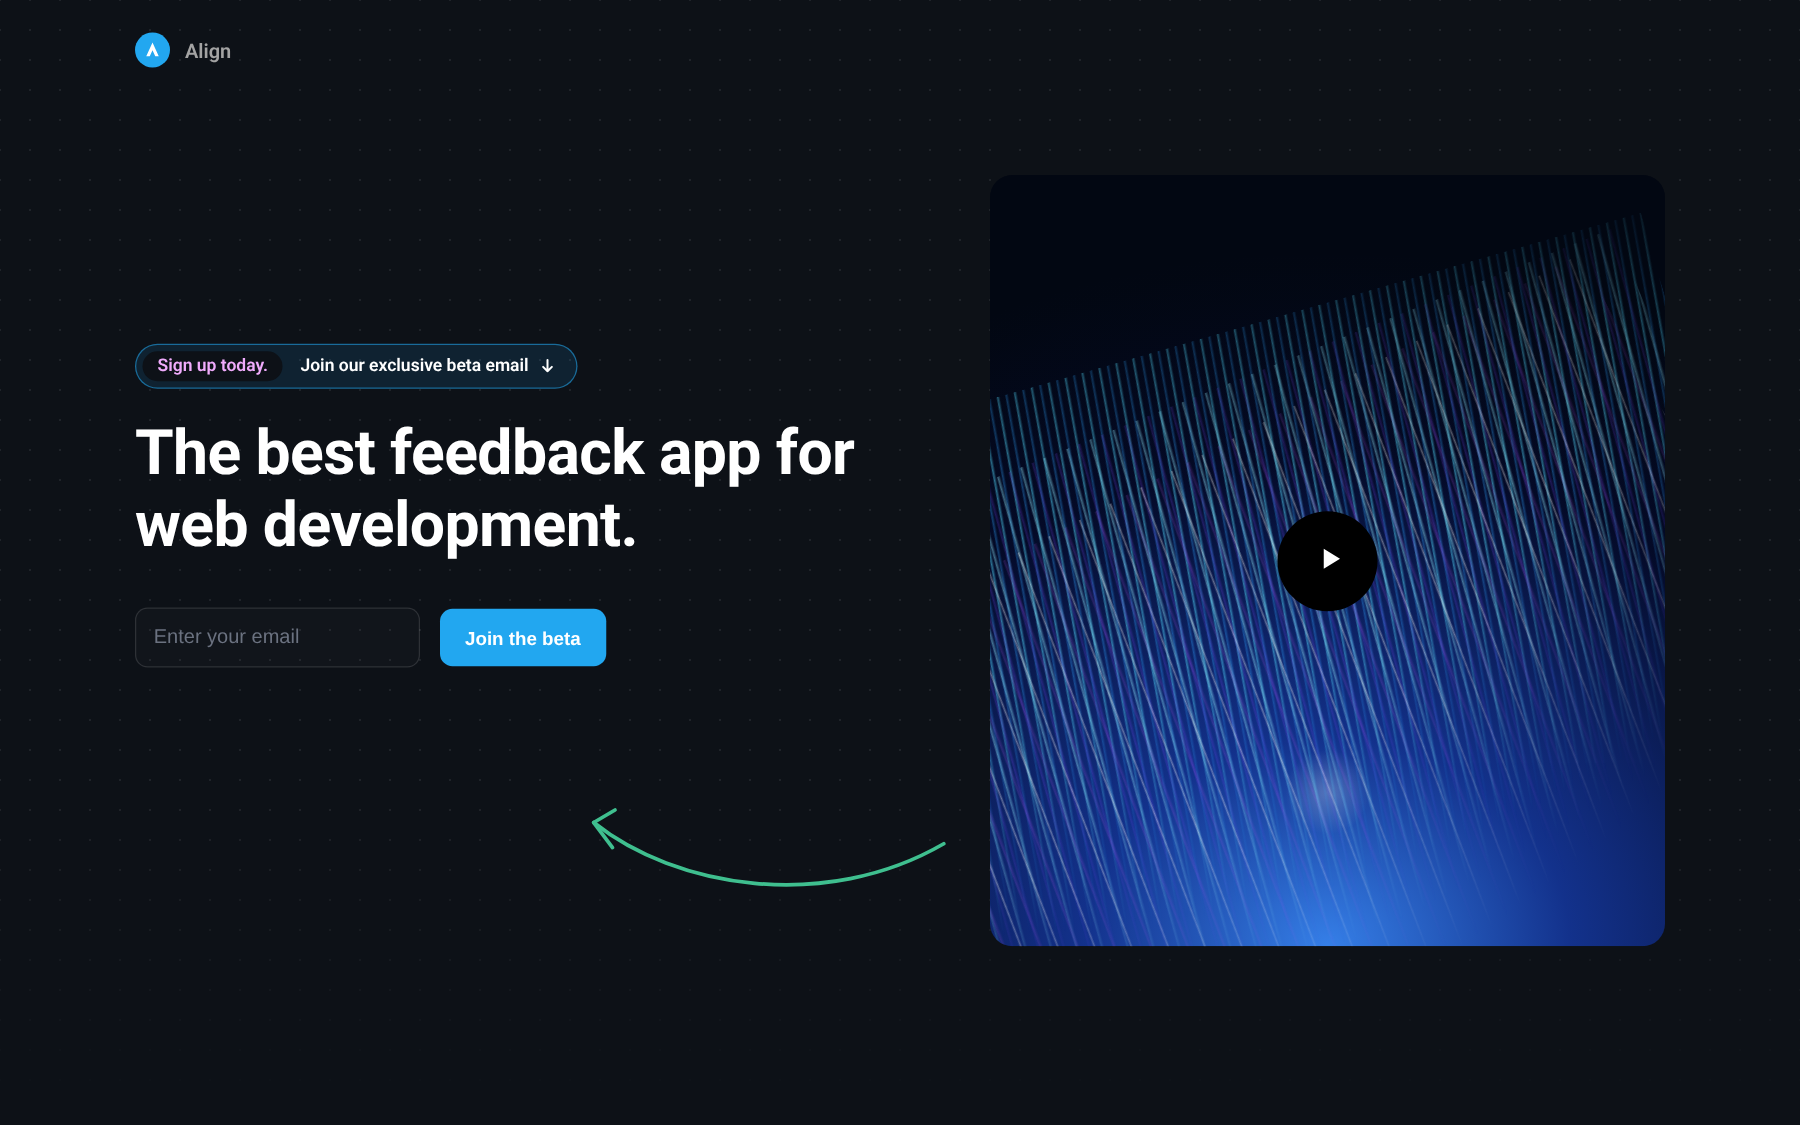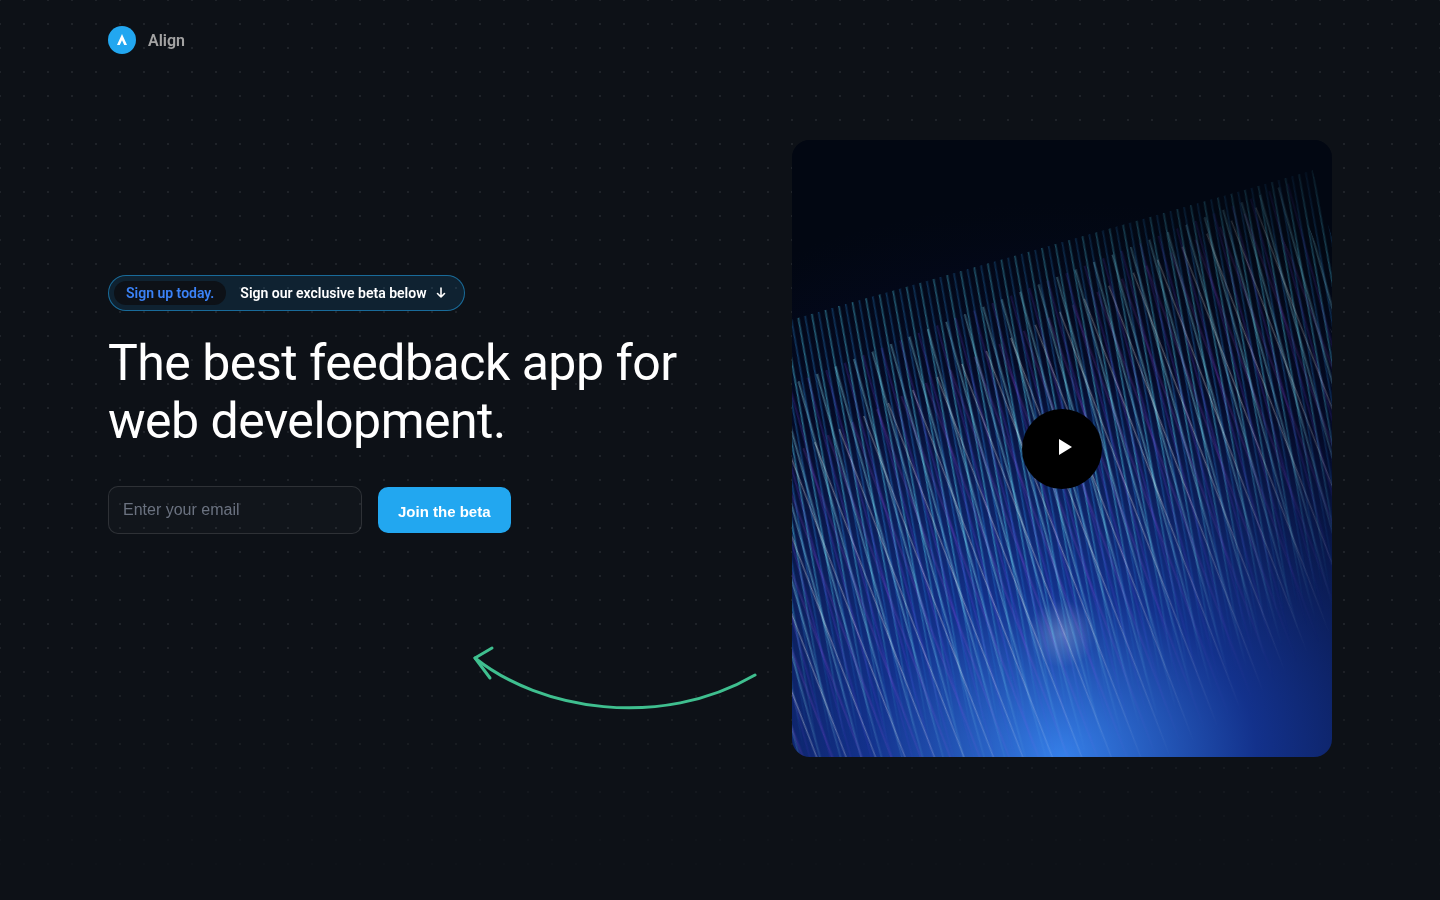--- a/index.html
+++ b/index.html
@@ -81,31 +81,31 @@
     font-size: 14px;
     font-weight: 600;
     color: #fff;
   }
   .badge-chip {
     background: #0d1117;
     border-radius: 999px;
     padding: 4px 12px;
     font-size: 14px;
     font-weight: 600;
-    color: #3b82f6;
+    color: #f0abfc;
   }
   .badge-text { display:flex; align-items:center; gap:8px; }
   .badge-arrow svg { display:block; }
 
   
   .headline {
     margin-top: 24px;
     font-size: 50px;
     line-height: 1.15;
-    font-weight: 400;
+    font-weight: 700;
     letter-spacing: -0.5px;
     color: #fff;
   }
 
   
   .subhead {
     margin-top: 26px;
     font-size: 18px;
     line-height: 1.55;
     color: #9aa1ac;
@@ -113,21 +113,21 @@
   }
 
   
   .form {
     margin-top: 36px;
     display: flex;
     gap: 16px;
     align-items: center;
   }
   .email {
-    width: 254px;
+    width: 228px;
     height: 48px;
     border-radius: 10px;
     border: 1px solid rgba(255,255,255,0.12);
     background: rgba(255,255,255,0.02);
     padding: 0 14px;
     font-size: 16px;
     color: #fff;
     outline: none;
   }
   .email::placeholder { color: #6b7280; }
@@ -247,21 +247,21 @@
   </span>
   <span class="logo-text">Align</span>
 </div>
 
 <div class="hero">
   <div class="hero-left">
 
     <div class="badge">
       <span class="badge-chip">Sign up today.</span>
       <span class="badge-text">
-        <span>Sign our exclusive beta below</span>
+        <span>Join our exclusive beta email</span>
         <span class="badge-arrow">
           <svg width="14" height="14" viewBox="0 0 14 14" fill="none">
             <path d="M7 2 L7 11 M7 11 L3.5 7.5 M7 11 L10.5 7.5" stroke="#ffffff" stroke-width="1.6" stroke-linecap="round" stroke-linejoin="round"></path>
           </svg>
         </span>
       </span>
     </div>
 
     <h1 class="headline">The best feedback app for web development.</h1>
 

